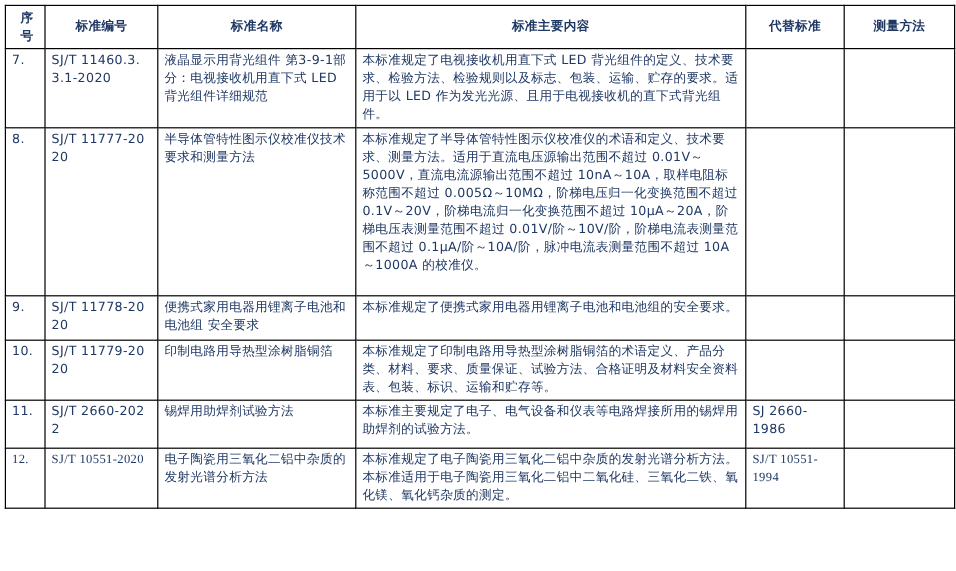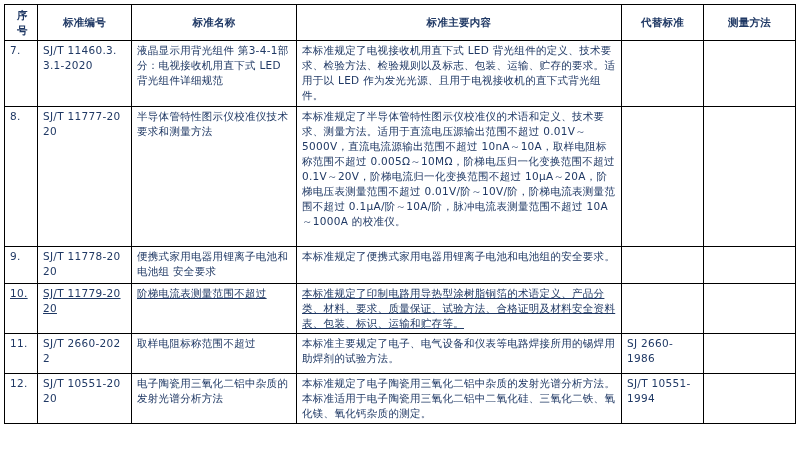--- a/index.html
+++ b/index.html
@@ -51,23 +51,23 @@
   col.c-replaces { width: 82px; }
   col.c-adopt    { width: 92px; }
 
   td.code-cell { word-break: break-all; }
   td.content-cell { text-align: justify; }
 
   
   tbody tr:nth-child(1) td { height: 66px; }
   tbody tr:nth-child(2) td { height: 140px; }
   tbody tr:nth-child(3) td { height: 37px; }
-  tbody tr:nth-child(4) td { height: 47px; text-decoration: underline; }
+  tbody tr:nth-child(4) td { height: 47px; }
   tbody tr:nth-child(5) td { height: 40px; }
-  tbody tr:nth-child(6) td { height: 50px; }
+  tbody tr:nth-child(6) td { height: 50px; font-family: Liberation Serif, serif; }
   tbody tr:nth-child(7) td { height: 52px; }
 </style>
 </head>
 <body>
 
 <div class="page">
   <table class="standards">
     <colgroup>
       <col class="c-no">
         <col class="c-code">
@@ -83,21 +83,21 @@
         <th>标准名称</th>
         <th>标准主要内容</th>
         <th>代替标准</th>
         <th>测量方法</th>
       </tr>
     </thead>
     <tbody id="table-body">
         <tr>
           <td class="serial-cell">7.</td>
           <td class="code-cell">SJ/T 11460.3.3.1-2020</td>
-          <td class="name-cell">液晶显示用背光组件 第3-4-1部分：电视接收机用直下式 LED 背光组件详细规范</td>
+          <td class="name-cell">液晶显示用背光组件 第3-9-1部分：电视接收机用直下式 LED 背光组件详细规范</td>
           <td class="content-cell">本标准规定了电视接收机用直下式 LED 背光组件的定义、技术要求、检验方法、检验规则以及标志、包装、运输、贮存的要求。适用于以 LED 作为发光光源、且用于电视接收机的直下式背光组件。</td>
           <td class="replaces-cell"></td>
           <td class="adoption-cell"></td>
         </tr>
         <tr>
           <td class="serial-cell">8.</td>
           <td class="code-cell">SJ/T 11777-2020</td>
           <td class="name-cell">半导体管特性图示仪校准仪技术要求和测量方法</td>
           <td class="content-cell">本标准规定了半导体管特性图示仪校准仪的术语和定义、技术要求、测量方法。适用于直流电压源输出范围不超过 0.01V～5000V，直流电流源输出范围不超过 10nA～10A，取样电阻标称范围不超过 0.005Ω～10MΩ，阶梯电压归一化变换范围不超过 0.1V～20V，阶梯电流归一化变换范围不超过 10μA～20A，阶梯电压表测量范围不超过 0.01V/阶～10V/阶，阶梯电流表测量范围不超过 0.1μA/阶～10A/阶，脉冲电流表测量范围不超过 10A～1000A 的校准仪。</td>
           <td class="replaces-cell"></td>
@@ -107,29 +107,29 @@
           <td class="serial-cell">9.</td>
           <td class="code-cell">SJ/T 11778-2020</td>
           <td class="name-cell">便携式家用电器用锂离子电池和电池组 安全要求</td>
           <td class="content-cell">本标准规定了便携式家用电器用锂离子电池和电池组的安全要求。</td>
           <td class="replaces-cell"></td>
           <td class="adoption-cell"></td>
         </tr>
         <tr>
           <td class="serial-cell">10.</td>
           <td class="code-cell">SJ/T 11779-2020</td>
-          <td class="name-cell">阶梯电流表测量范围不超过</td>
+          <td class="name-cell">印制电路用导热型涂树脂铜箔</td>
           <td class="content-cell">本标准规定了印制电路用导热型涂树脂铜箔的术语定义、产品分类、材料、要求、质量保证、试验方法、合格证明及材料安全资料表、包装、标识、运输和贮存等。</td>
           <td class="replaces-cell"></td>
           <td class="adoption-cell"></td>
         </tr>
         <tr>
           <td class="serial-cell">11.</td>
           <td class="code-cell">SJ/T 2660-2022</td>
-          <td class="name-cell">取样电阻标称范围不超过</td>
+          <td class="name-cell">锡焊用助焊剂试验方法</td>
           <td class="content-cell">本标准主要规定了电子、电气设备和仪表等电路焊接所用的锡焊用助焊剂的试验方法。</td>
           <td class="replaces-cell">SJ 2660-1986</td>
           <td class="adoption-cell"></td>
         </tr>
         <tr>
           <td class="serial-cell">12.</td>
           <td class="code-cell">SJ/T 10551-2020</td>
           <td class="name-cell">电子陶瓷用三氧化二铝中杂质的发射光谱分析方法</td>
           <td class="content-cell">本标准规定了电子陶瓷用三氧化二铝中杂质的发射光谱分析方法。本标准适用于电子陶瓷用三氧化二铝中二氧化硅、三氧化二铁、氧化镁、氧化钙杂质的测定。</td>
           <td class="replaces-cell">SJ/T 10551-1994</td>

